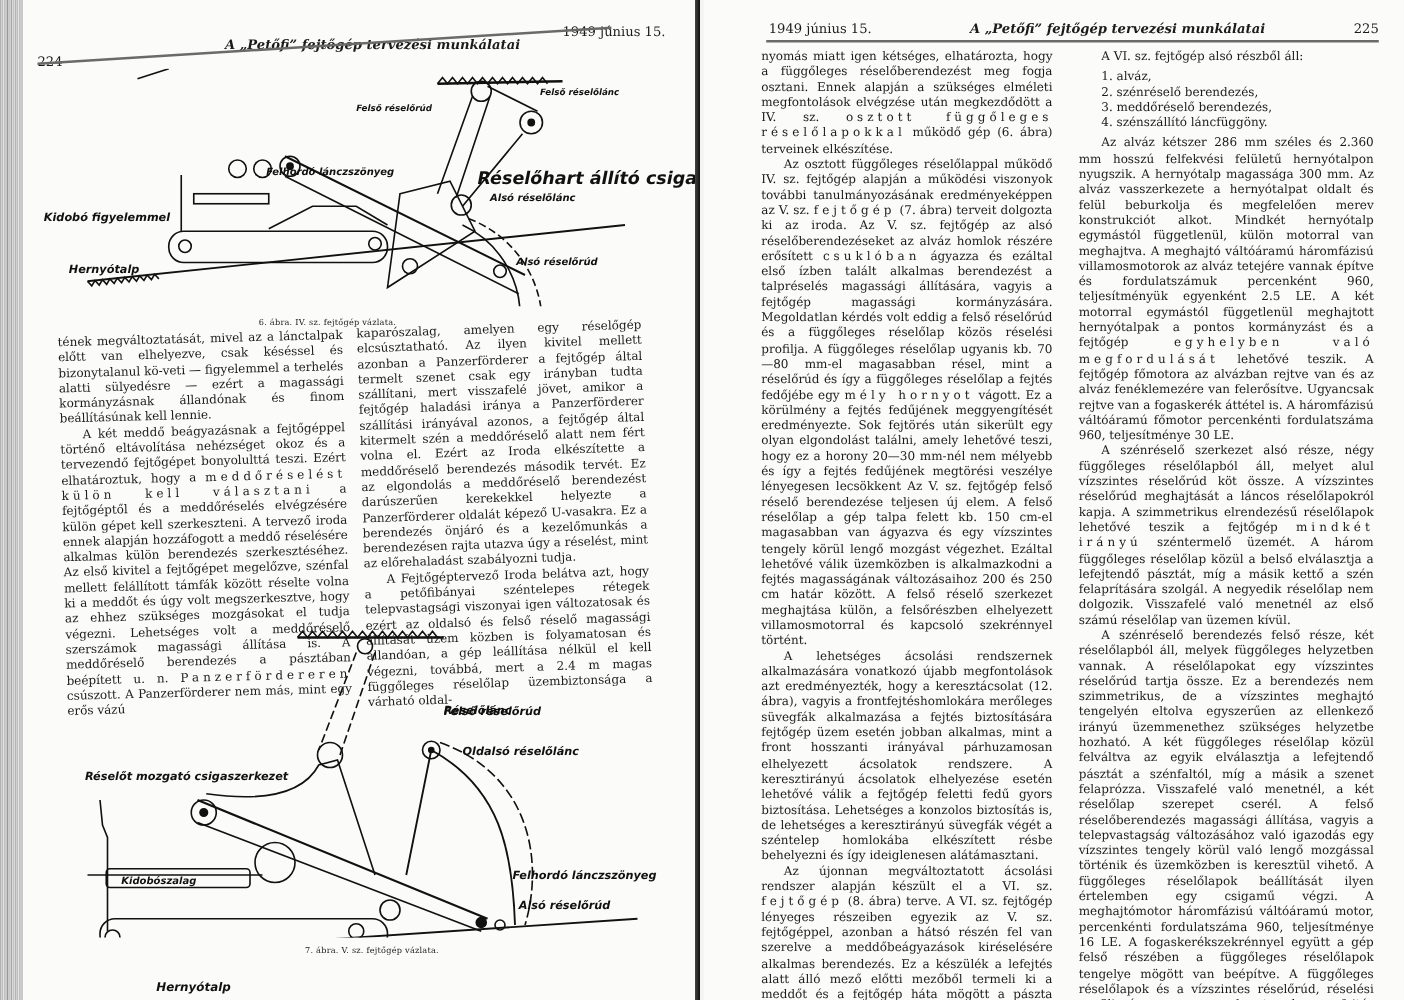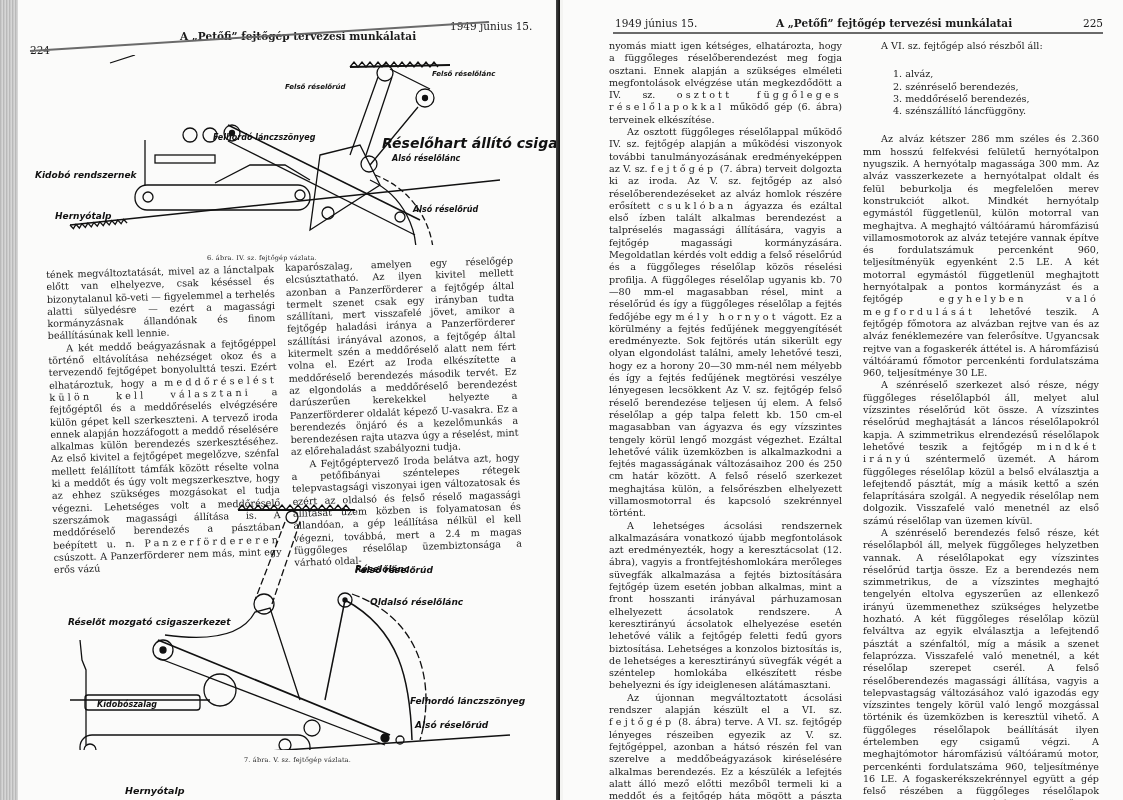--- a/index.html
+++ b/index.html
@@ -4,31 +4,31 @@
 <style>
   html,body{margin:0;padding:0;}
   body{width:1123px;height:800px;background:#f4f4f2;position:relative;overflow:hidden;font-family:"DejaVu Serif","Liberation Serif",serif;color:#1b1b1b;}
   .page{position:absolute;top:0;height:800px;background:#fbfbfa;overflow:hidden;}
   #page-left{left:0;width:560px;}
   #page-right{left:563px;width:560px;}
   .binding{position:absolute;top:0;height:800px;background:repeating-linear-gradient(90deg,#9a9a9a 0,#d8d8d8 1px,#bdbdbd 2px,#efefef 3px);}
   #binding-left{left:0;width:18px;}
   #binding-right{left:556px;width:10px;background:linear-gradient(90deg,#444,#111 40%,#555);}
   .header{position:absolute;font-size:10.5px;}
-  .header .title{font-weight:bold;}
+  .header .title{font-style:italic;font-weight:bold;}
   .rule{position:absolute;height:2px;background:#6a6a6a;}
   .col{position:absolute;font-size:9.6px;line-height:12.3px;text-align:justify;}
   .col p{margin:0;text-indent:0;}
   .col p.ind{text-indent:18px;}
   .sp{letter-spacing:3.2px;}
   .fig{position:absolute;}
   .fig svg{width:100%;height:100%;}
   .lbl{position:absolute;font-family:"DejaVu Sans","Liberation Sans",sans-serif;font-style:italic;font-weight:bold;white-space:nowrap;color:#111;}
   .caption{position:absolute;font-size:6.5px;white-space:nowrap;letter-spacing:.2px;}
-  ol.parts{list-style:none;margin:16px;padding:0 0 0 14px;}
+  ol.parts{list-style:none;margin:4px;padding:0 0 0 14px;}
 </style>
 </head>
 <body>
 
 <div class="page" id="page-left">
   <div class="binding" id="binding-left"></div>
 
   <div class="header" style="left:30px;top:44px;">224</div>
   <div class="header" style="left:180px;top:30px;"><span class="title">A „Petőfi” fejtőgép tervezési munkálatai</span></div>
   <div class="header" style="left:450px;top:20px;">1949 június 15.</div>
@@ -64,21 +64,21 @@
         <line x1="50" y1="170" x2="480" y2="125" stroke-width="1.5"></line>
         <path d="M50 170 l3 4 l3 -4 l3 4 l3 -4 l3 4 l3 -4 l3 4 l3 -4 l3 4 l3 -4 l3 4 l3 -4 l3 4 l3 -4 l3 4 l3 -4 l3 4 l3 -4 l3 4" transform="rotate(-5.9 50 170)"></path>
         <line x1="90" y1="8" x2="115" y2="0"></line>
       </g>
     </svg>
     <span class="lbl" style="left:412px;top:15px;font-size:7px;">Felső réselőlánc</span>
     <span class="lbl" style="left:265px;top:28px;font-size:7px;">Felső réselőrúd</span>
     <span class="lbl" style="left:193px;top:78px;font-size:8px;">Felhordó lánczszönyeg</span>
     <span class="lbl" style="left:362px;top:80px;font-size:14px;">Réselőhart állító csigaszerk.</span>
     <span class="lbl" style="left:372px;top:99px;font-size:8px;">Alsó réselőlánc</span>
-    <span class="lbl" style="left:15px;top:115px;font-size:9px;">Kidobó rendszernek</span>
+    <span class="lbl" style="left:15px;top:115px;font-size:9px;">Kidobó figyelemmel</span>
     <span class="lbl" style="left:35px;top:156px;font-size:9px;">Hernyótalp</span>
     <span class="lbl" style="left:393px;top:150px;font-size:8px;">Alsó réselőrúd</span>
   </div>
   <div class="caption" style="left:207px;top:254px;">6. ábra. IV. sz. fejtőgép vázlata.</div>
 
   <div class="col" style="left:46px;top:269px;width:228px;transform:rotate(-1.5deg);transform-origin:left top;">
     <p>tének megváltoztatását, mivel az a lánctalpak előtt van elhelyezve, csak késéssel és bizonytalanul kö-veti — figyelemmel a terhelés alatti sülyedésre — ezért a magassági kormányzásnak állandónak és finom beállításúnak kell lennie.</p>
     <p class="ind"><span>A két meddő beágyazásnak a fejtőgéppel történő eltávolítása nehézséget okoz és a tervezendő fejtőgépet bonyolulttá teszi. Ezért elhatároztuk, hogy a </span><span class="sp">meddőréselést külön kell választani</span><span> a fejtőgéptől és a meddőréselés elvégzésére külön gépet kell szerkeszteni. A tervező iroda ennek alapján hozzáfogott a meddő réselésére alkalmas külön berendezés szerkesztéséhez. Az első kivitel a fejtőgépet megelőzve, szénfal mellett felállított támfák között réselte volna ki a meddőt és úgy volt megszerkesztve, hogy az ehhez szükséges mozgásokat el tudja végezni. Lehetséges volt a meddőréselő szerszámok magassági állítása is. A meddőréselő berendezés a pásztában beépített u. n. </span><span class="sp">Panzerfördereren</span><span> csúszott. A Panzerförderer nem más, mint egy erős vázú</span></p>
   </div>
   <div class="col" style="left:285px;top:262px;width:228px;transform:rotate(-1.8deg);transform-origin:left top;">

